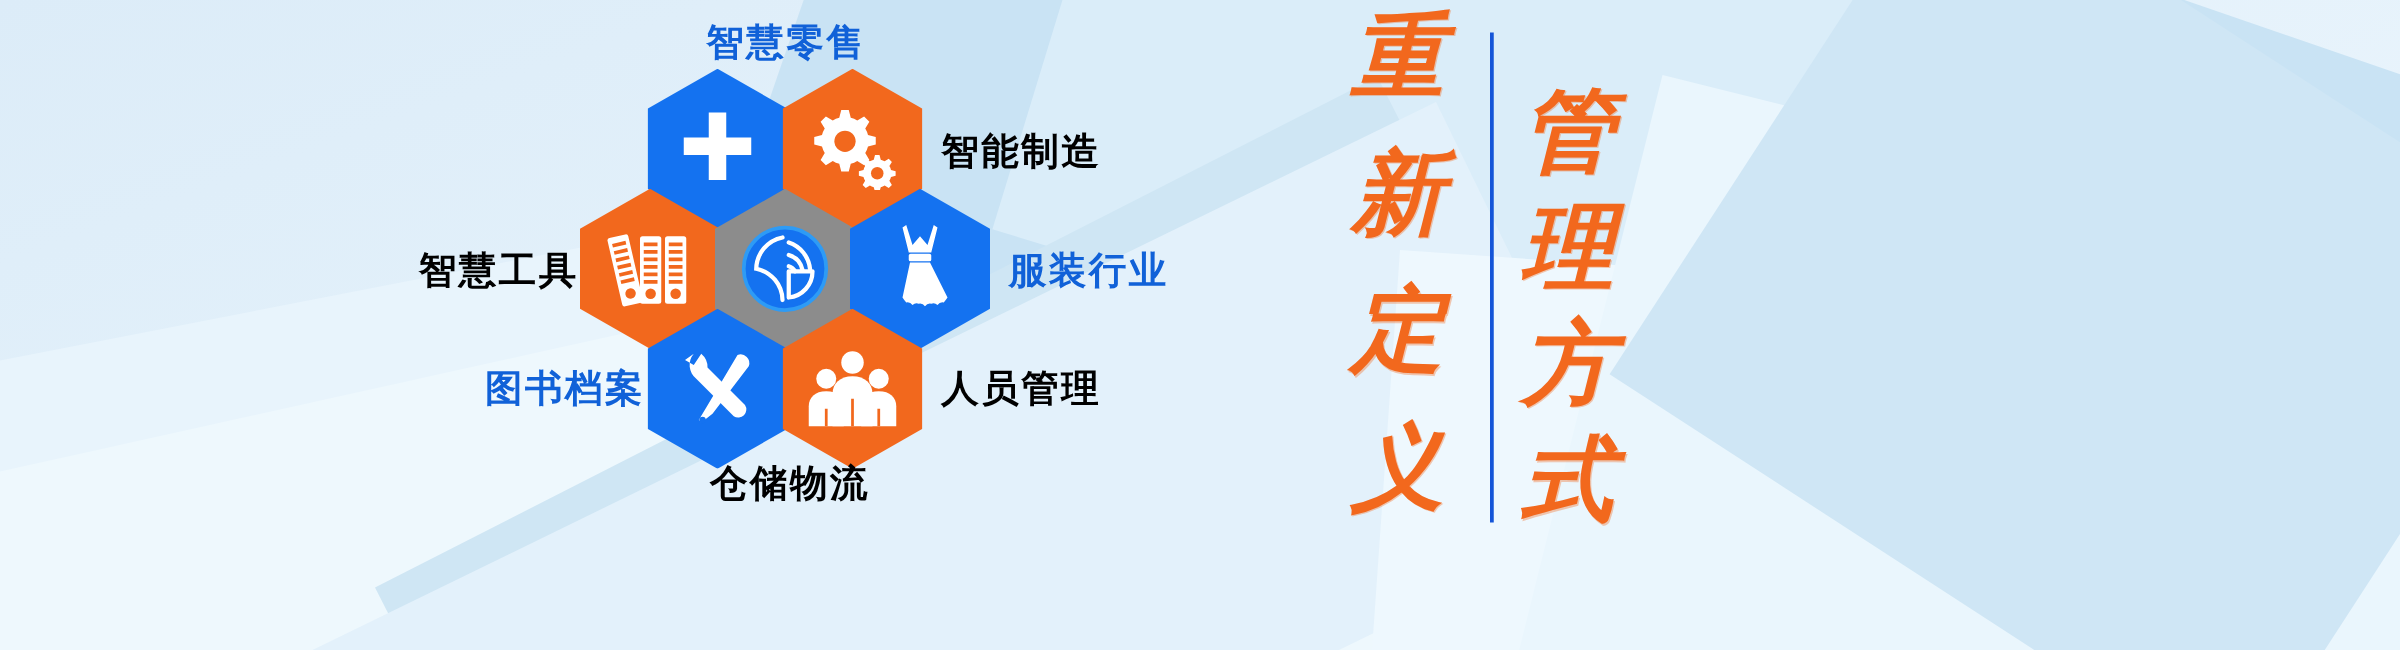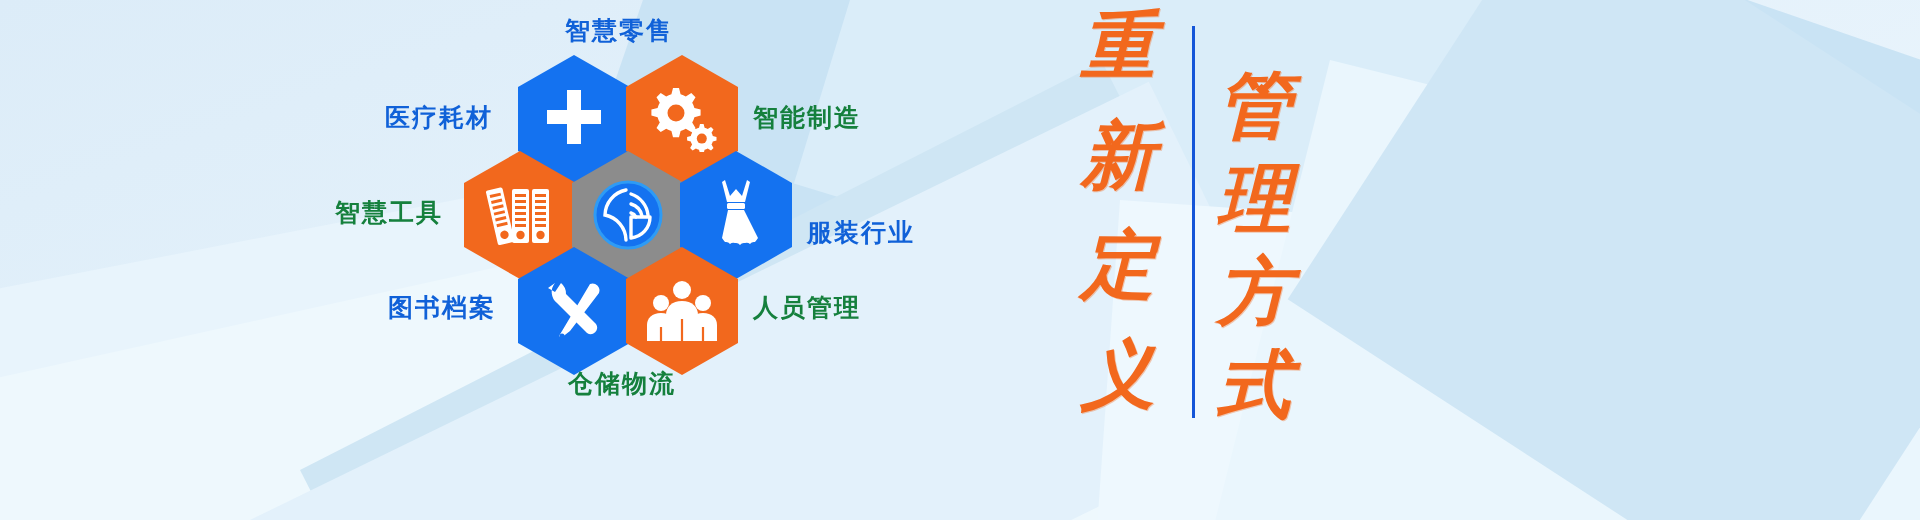--- a/index.html
+++ b/index.html
@@ -146,32 +146,32 @@
   .hex-core  { left: 110px; top:  96px; }  
   .hex-dress { left: 218px; top:  96px; }  
   .hex-tool  { left:  56px; top: 192px; }  
   .hex-hr    { left: 164px; top: 192px; }  
 
   
   .hex-label {
     position: absolute;
     white-space: nowrap;
     font-weight: bold;
-    font-size: 25px;
+    font-size: 30px;
     letter-spacing: 2px;
     font-family: Liberation Sans, sans-serif;
   }
   .lbl-blue   { color: #1061d8; }
-  .lbl-orange { color: #15803d; }
+  .lbl-orange { color: #000000; }
 
   #label-retail    { left: 565px; top:  14px; }
   #label-medical   { left: 385px; top: 101px; text-align: right; }
   #label-mfg       { left: 753px; top: 101px; }
   #label-books     { left: 335px; top: 196px; }
-  #label-apparel   { left: 807px; top: 196px; margin-top: 20px; }
+  #label-apparel   { left: 807px; top: 196px; }
   #label-tools     { left: 388px; top: 291px; }
   #label-hr        { left: 753px; top: 291px; }
   #label-logistics { left: 568px; top: 367px; }
 
   
   #slogan {
     position: absolute;
     left: 1060px;
     top: 10px;
     width: 260px;
@@ -340,21 +340,20 @@
         <g stroke="#f2681d" stroke-width="2.2" fill="none">
           <line x1="36" y1="40" x2="36" y2="62"></line>
           <line x1="15" y1="48" x2="15" y2="62"></line>
           <line x1="57" y1="48" x2="57" y2="62"></line>
         </g>
       </svg>
     </div>
   </div>
 
   <div class="hex-label lbl-blue" id="label-retail">智慧零售</div>
-  <div class="hex-label lbl-blue" id="label-medical">医疗耗材</div>
   <div class="hex-label lbl-orange" id="label-mfg">智能制造</div>
   <div class="hex-label lbl-orange" id="label-books">智慧工具</div>
   <div class="hex-label lbl-blue" id="label-apparel">服装行业</div>
   <div class="hex-label lbl-blue" id="label-tools">图书档案</div>
   <div class="hex-label lbl-orange" id="label-hr">人员管理</div>
   <div class="hex-label lbl-orange" id="label-logistics">仓储物流</div>
 
   <div id="slogan">
     <div class="slogan-col" id="slogan-col-left">
       <span class="slogan-char">重</span>

